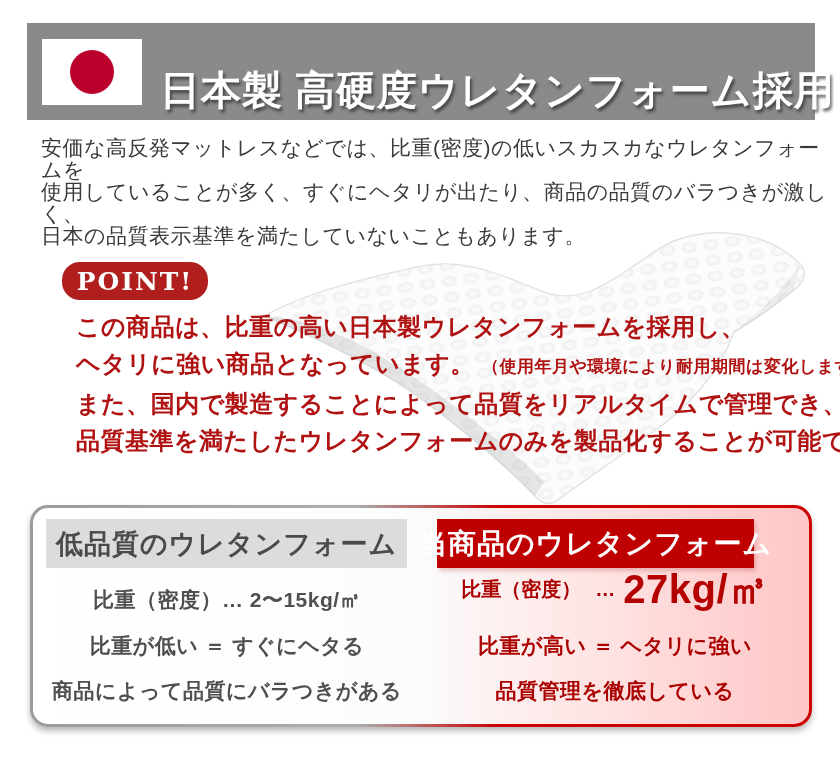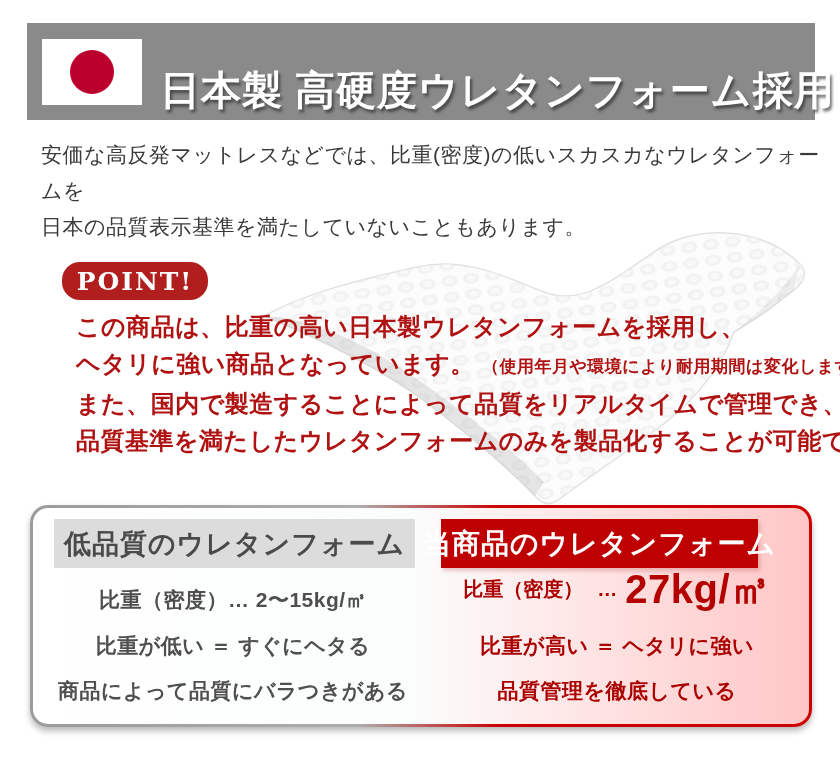--- a/index.html
+++ b/index.html
@@ -22,21 +22,21 @@
   .header-title {
     margin-left:18px; font-size:40px; font-weight:bold; color:#ffffff;
     letter-spacing:1px; white-space:nowrap;
     text-shadow:2px 3px 3px rgba(35,35,35,0.65);
     margin-top:37px;
   }
 
   
   .intro {
     position:absolute; left:41px; top:137px; z-index:2;
-    font-size:21px; line-height:36px; color:#3a3a3a; letter-spacing:0.5px;
+    font-size:21px; line-height:22px; color:#3a3a3a; letter-spacing:0.5px;
   }
 
   
   .mattress { position:absolute; left:252px; top:220px; width:570px; height:295px; z-index:0; }
   .mattress svg { width:100%; height:100%; display:block; }
 
   
   .point-badge {
     position:absolute; left:62px; top:262px; width:146px; height:38px; z-index:2;
     background:#b01e1e; border-radius:18px; color:#ffffff;
@@ -52,21 +52,20 @@
 
   
   .compare {
     position:absolute; left:30px; top:505px; width:782px; height:222px; z-index:1;
     border:3px solid transparent; border-radius:18px;
     background:
       linear-gradient(to right,#ffffff 0%,#fbfdfd 48%,#ffe2e2 74%,#ffc6c6 100%) padding-box,
       linear-gradient(to right,#9b9b9b 0%,#adadad 42%,#cc0000 60%,#cc0000 100%) border-box;
     box-shadow:0 4px 6px rgba(0,0,0,0.28);
     display:flex;
-    padding-left:8px;
   }
   .col { width:50%; position:relative; }
   .col-bar {
     position:absolute; top:11px; height:49px;
     display:flex; align-items:center; justify-content:center;
     font-weight:bold; white-space:nowrap;
   }
   .bar-gray {
     left:13px; width:361px; background:#dcdcdc; color:#4a4a4a; font-size:27px;
     letter-spacing:1px;
@@ -120,20 +119,21 @@
                C 298,286 290,284 283,276 C 250,242 206,206 168,178
                C 120,143 60,116 12,96 Z" fill="url(#bumps)" opacity="0.55"></path>
       <path d="M 12,96 C 60,116 120,143 168,178 C 206,206 250,242 283,276
                L 292,262 C 252,222 182,167 122,132 C 82,109 42,98 12,96 Z" fill="rgba(150,150,150,0.22)"></path>
       <path d="M 482,112 C 500,102 520,88 542,70 L 548,44 C 530,72 505,94 482,112 Z" fill="rgba(0,0,0,0.06)"></path>
     </svg>
   </div>
 
   <div class="intro">
     <div>安価な高反発マットレスなどでは、比重(密度)の低いスカスカなウレタンフォームを</div>
+    <div>使用していることが多く、すぐにヘタリが出たり、商品の品質のバラつきが激しく、</div>
     <div>日本の品質表示基準を満たしていないこともあります。</div>
   </div>
 
   <div class="point-badge">POINT!</div>
   <div class="point-text">
     <div>この商品は、比重の高い日本製ウレタンフォームを採用し、</div>
     <div>
       <span>ヘタリに強い商品となっています。</span>
       <span class="point-note">（使用年月や環境により耐用期間は変化します）</span>
     </div>

